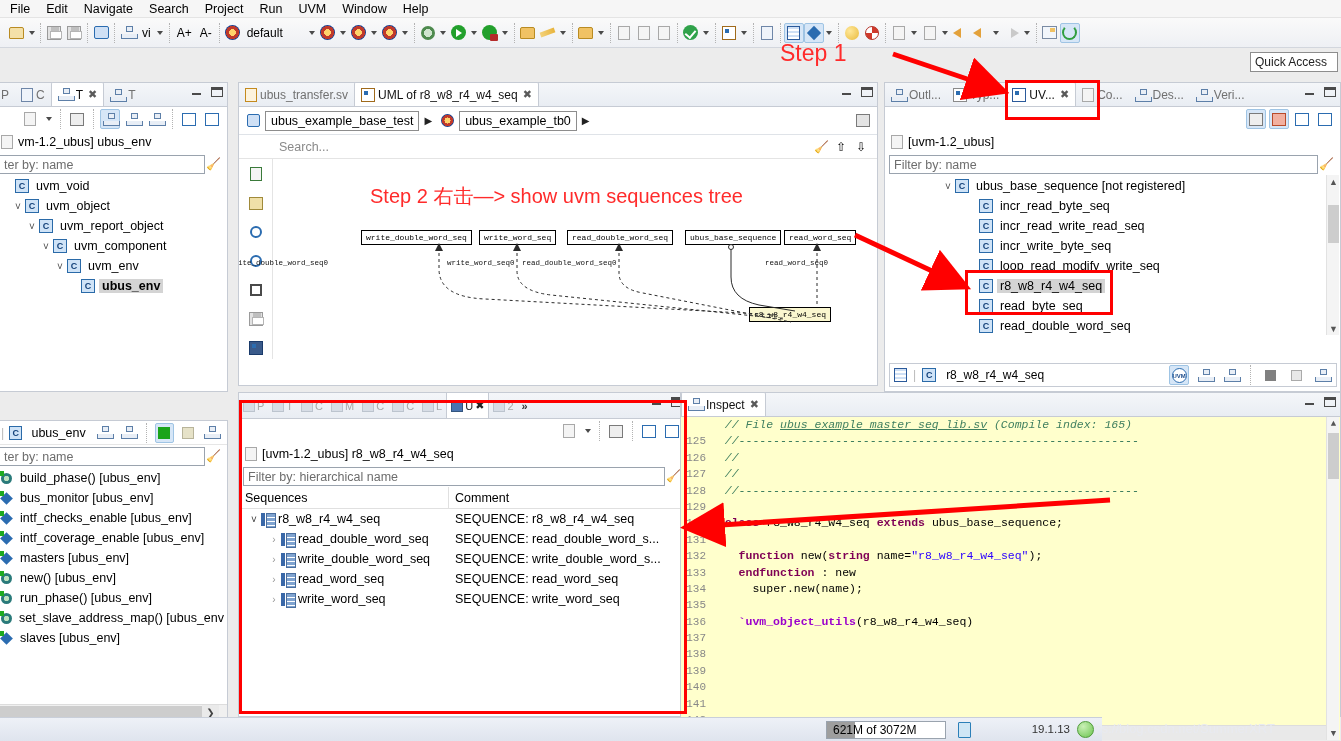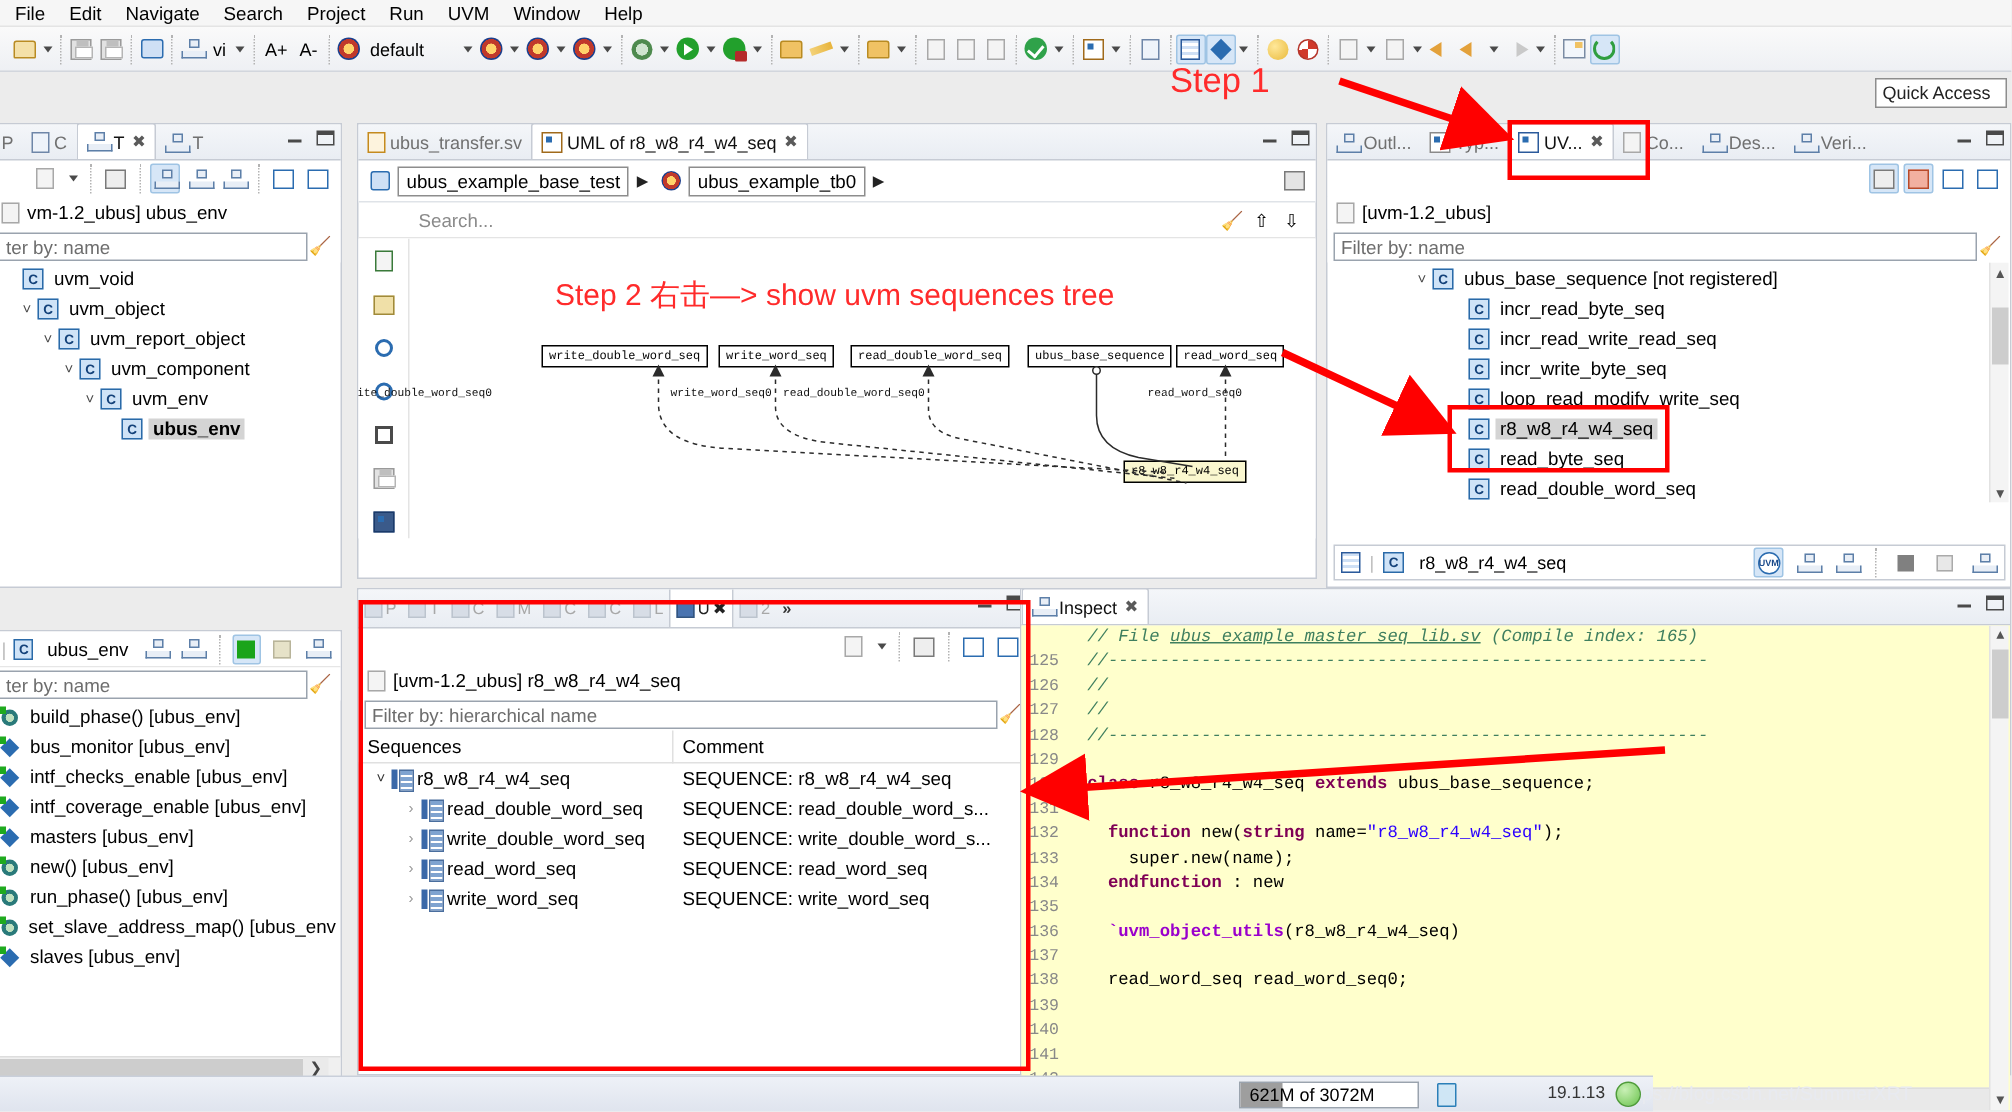--- a/index.html
+++ b/index.html
@@ -934,26 +934,25 @@
       <div id="code-body" style="position:absolute;left:30px;top:0;right:14px;">
           <div class="cline"><span class="cm">  // File <u>ubus example master seq lib.sv</u> (Compile index: 165)</span></div>
           <div class="cline"><span class="cm">  //----------------------------------------------------------</span></div>
           <div class="cline"><span class="cm">  //</span></div>
           <div class="cline"><span class="cm">  //</span></div>
           <div class="cline"><span class="cm">  //----------------------------------------------------------</span></div>
           <div class="cline">&nbsp;</div>
           <div class="cline">  <span class="kw">class</span> <span class="plain">r8_w8_r4_w4_seq</span> <span class="kw">extends</span> <span class="plain">ubus_base_sequence;</span></div>
           <div class="cline">&nbsp;</div>
           <div class="cline">    <span class="kw">function</span> <span class="plain">new</span>(<span class="kw">string</span> <span class="plain">name=</span><span class="str">"r8_w8_r4_w4_seq"</span><span class="plain">);</span></div>
+          <div class="cline">    <span class="kw">endfunction</span> <span class="plain">: new</span></div>
           <div class="cline">      <span class="plain">super.</span><span class="plain">new</span><span class="plain">(name);</span></div>
-          <div class="cline">    <span class="kw">endfunction</span> <span class="plain">: new</span></div>
           <div class="cline">&nbsp;</div>
           <div class="cline">    <span class="macro">`uvm_object_utils</span><span class="plain">(r8_w8_r4_w4_seq)</span></div>
           <div class="cline">&nbsp;</div>
-          <div class="cline">    <span class="plain">read_word_seq read_word_seq0;</span></div>
           <div class="cline">&nbsp;</div>
         </div>
       <div class="scrollbar-v">
         <div class="sb-arrow" style="top:0">▲</div>
         <div class="sb-thumb" style="top:16px;height:46px"></div>
         <div class="sb-arrow" style="bottom:0">▼</div>
       </div>
       <div class="hscroll" style="left:30px;width:615px;background:#e9e9e9">
         <div class="hsarrow">❮</div>
       </div>

